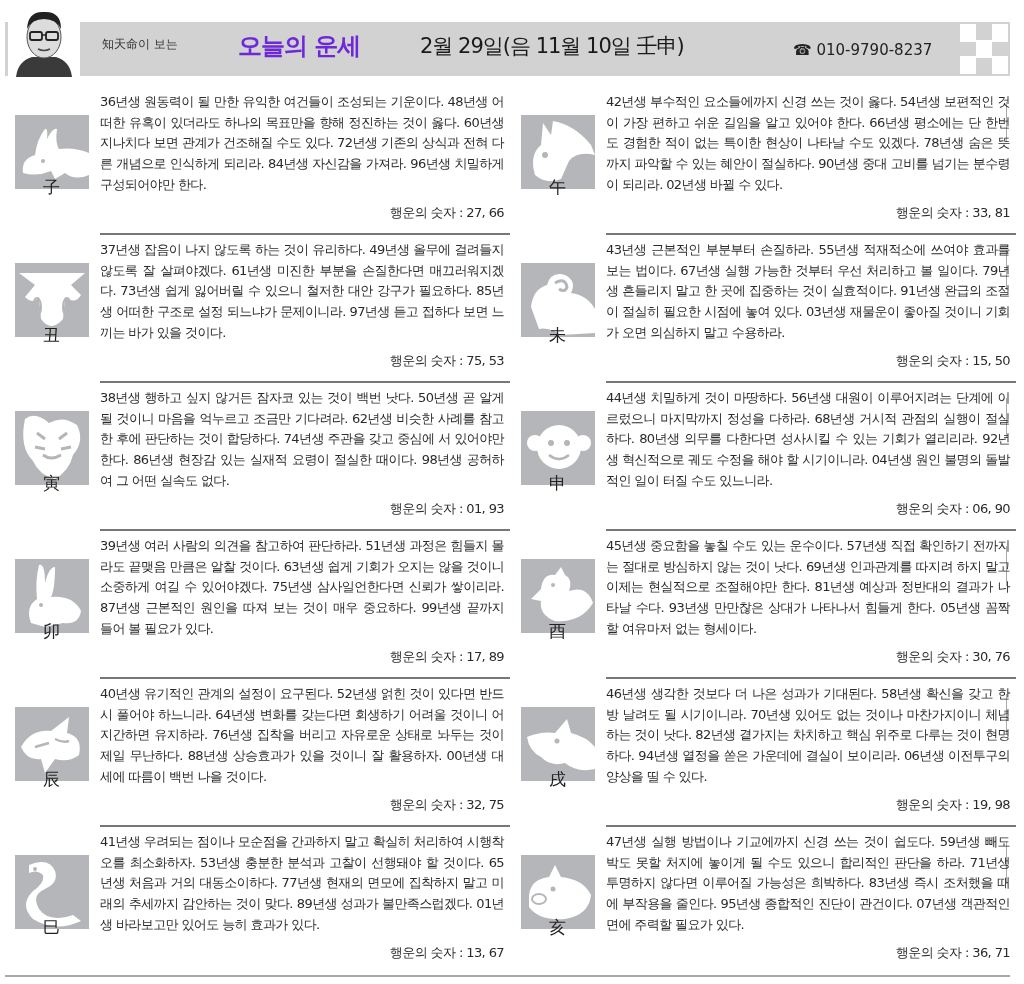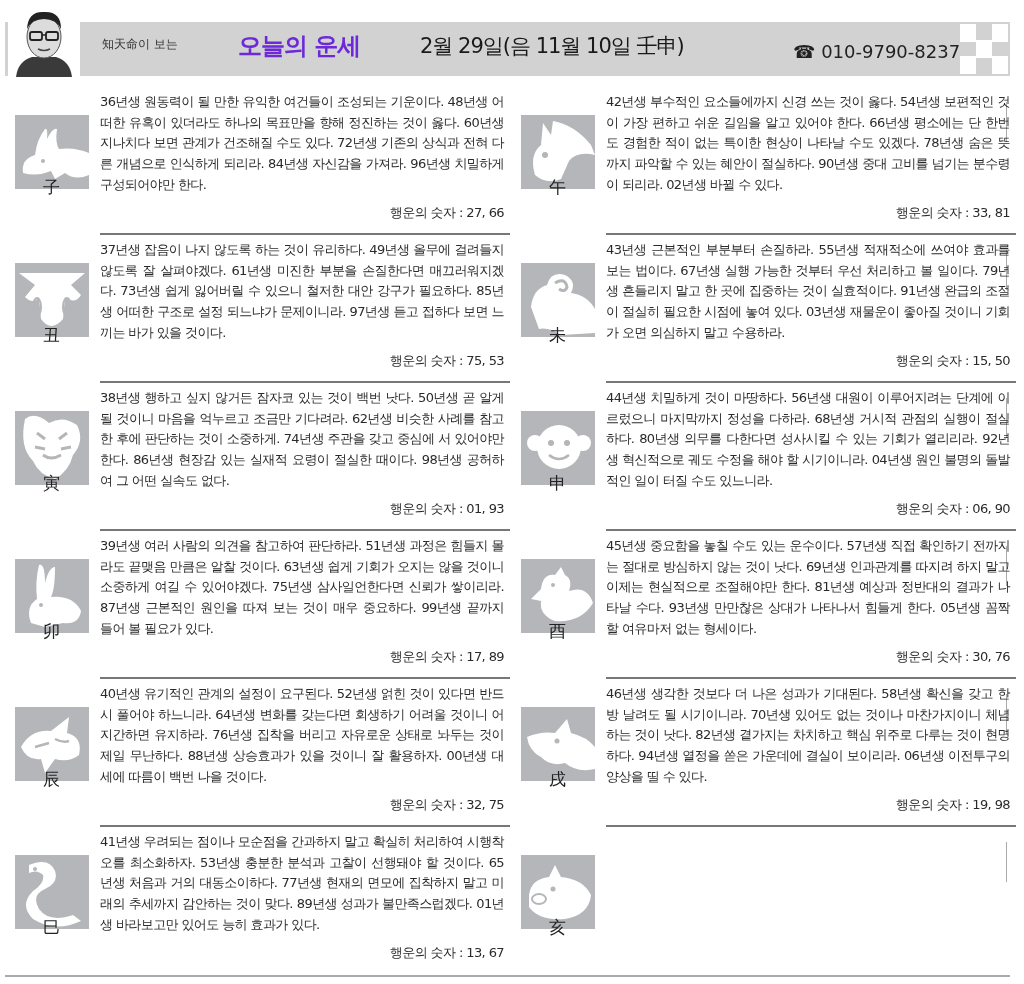--- a/index.html
+++ b/index.html
@@ -3,21 +3,21 @@
 <meta charset="utf-8">
 <style>
   html, body { margin:0; padding:0; background:#ffffff; }
   body { width:1024px; height:984px; position:relative; overflow:hidden;
          font-family:"DejaVu Sans","Liberation Sans",sans-serif; color:#222; }
   .header { position:absolute; left:5px; top:22px; width:1005px; height:54px; background:#d2d2d2; }
   .portrait { position:absolute; left:8px; top:5px; width:72px; height:72px; }
   .title-prefix { position:absolute; left:102px; top:36px; font-size:12px; color:#333; font-family:"DejaVu Serif",serif; }
   .title-main { position:absolute; left:238px; top:30px; font-size:24px; color:#6d28d9; font-weight:bold; letter-spacing:-1px; }
   .date { position:absolute; left:420px; top:32px; font-size:21px; color:#1a1a1a; letter-spacing:-1px;text-align:right; }
-  .phone { position:absolute; left:793px; top:41px; font-size:18px; color:#222; }
+  .phone { position:absolute; left:793px; top:41px; font-size:15px; color:#222; }
   .checker { position:absolute; left:960px; top:22px; width:50px; height:54px; }
   .checker div { position:absolute; width:16px; height:18px; background:#fff; }
   .bottom-line { position:absolute; left:5px; top:975px; width:1005px; height:2px; background:#aaa; }
 
   .cell { position:absolute; width:510px; height:148px; }
   .icon-box { position:absolute; left:15px; top:27px; width:74px; height:74px; background:#b5b6b9; overflow:hidden; }
   .branch { position:absolute; left:43px; top:88px; font-size:17px; color:#222; font-family:"DejaVu Serif",serif; }
   .text { position:absolute; left:100px; top:4px; width:404px; font-size:13px; line-height:20.7px;
           letter-spacing:-0.6px; color:#2a2a2a; text-align:justify; }
   .lucky { float:right;margin-top:28px; }
@@ -81,21 +81,21 @@
 </div>
 
 <div class="cell" style="left:0;top:384px">
   <div class="icon-box">
     <svg width="74" height="74" viewBox="0 0 74 74">
         <path d="M10 8 Q20 0 34 12 Q48 4 62 14 Q70 30 58 44 Q54 60 40 68 Q24 64 18 50 Q4 36 10 8 Z" fill="#fff"></path>
         <path d="M22 22 L30 28 M44 28 L52 22 M28 44 Q36 50 46 44 M20 36 L30 38 M46 38 L56 36" stroke="#b5b6b9" stroke-width="3" fill="none"></path>
       </svg>
   </div>
   <div class="branch">寅</div>
-  <div class="text"><span>38년생 행하고 싶지 않거든 잠자코 있는 것이 백번 낫다. 50년생 곧 알게 될 것이니 마음을 억누르고 조금만 기다려라. 62년생 비슷한 사례를 참고한 후에 판단하는 것이 소중하게. 74년생 주관을 갖고 중심에 서 있어야만 한다. 86년생 현장감 있는 실재적 요령이 절실한 때이다. 98년생 공허하여 그 어떤 실속도 없다.</span><span class="lucky"><span>행운의 숫자 : </span><span>01, 93</span></span></div>
+  <div class="text"><span>38년생 행하고 싶지 않거든 잠자코 있는 것이 백번 낫다. 50년생 곧 알게 될 것이니 마음을 억누르고 조금만 기다려라. 62년생 비슷한 사례를 참고한 후에 판단하는 것이 합당하다. 74년생 주관을 갖고 중심에 서 있어야만 한다. 86년생 현장감 있는 실재적 요령이 절실한 때이다. 98년생 공허하여 그 어떤 실속도 없다.</span><span class="lucky"><span>행운의 숫자 : </span><span>01, 93</span></span></div>
   <div class="sep"></div>
 </div>
 
 <div class="cell" style="left:0;top:532px">
   <div class="icon-box">
     <svg width="74" height="74" viewBox="0 0 74 74">
         <path d="M16 64 Q10 48 22 40 Q20 22 24 6 Q30 4 30 24 Q34 8 40 8 Q40 30 36 38 Q58 36 66 52 Q64 66 48 64 L30 68 Z" fill="#fff"></path>
         <circle cx="26" cy="46" r="2" fill="#b5b6b9"></circle>
       </svg>
   </div>
@@ -199,15 +199,16 @@
 <div class="cell" style="left:506px;top:828px">
   <div class="vline"></div>
   <div class="icon-box">
     <svg width="74" height="74" viewBox="0 0 74 74">
         <path d="M8 40 Q10 24 28 22 L34 10 L40 22 Q62 24 70 40 Q68 60 44 64 Q18 66 8 52 Z" fill="#fff"></path>
         <ellipse cx="18" cy="44" rx="7" ry="5" fill="none" stroke="#b5b6b9" stroke-width="2"></ellipse>
         <circle cx="32" cy="34" r="2.5" fill="#b5b6b9"></circle>
       </svg>
   </div>
   <div class="branch">亥</div>
+  <div class="text"><span>47년생 실행 방법이나 기교에까지 신경 쓰는 것이 쉽도다. 59년생 빼도 박도 못할 처지에 놓이게 될 수도 있으니 합리적인 판단을 하라. 71년생 투명하지 않다면 이루어질 가능성은 희박하다. 83년생 즉시 조처했을 때에 부작용을 줄인다. 95년생 종합적인 진단이 관건이다. 07년생 객관적인 면에 주력할 필요가 있다.</span><span class="lucky"><span>행운의 숫자 : </span><span>36, 71</span></span></div>
 </div>
 
 <div class="bottom-line"></div>
 
 </body></html>

